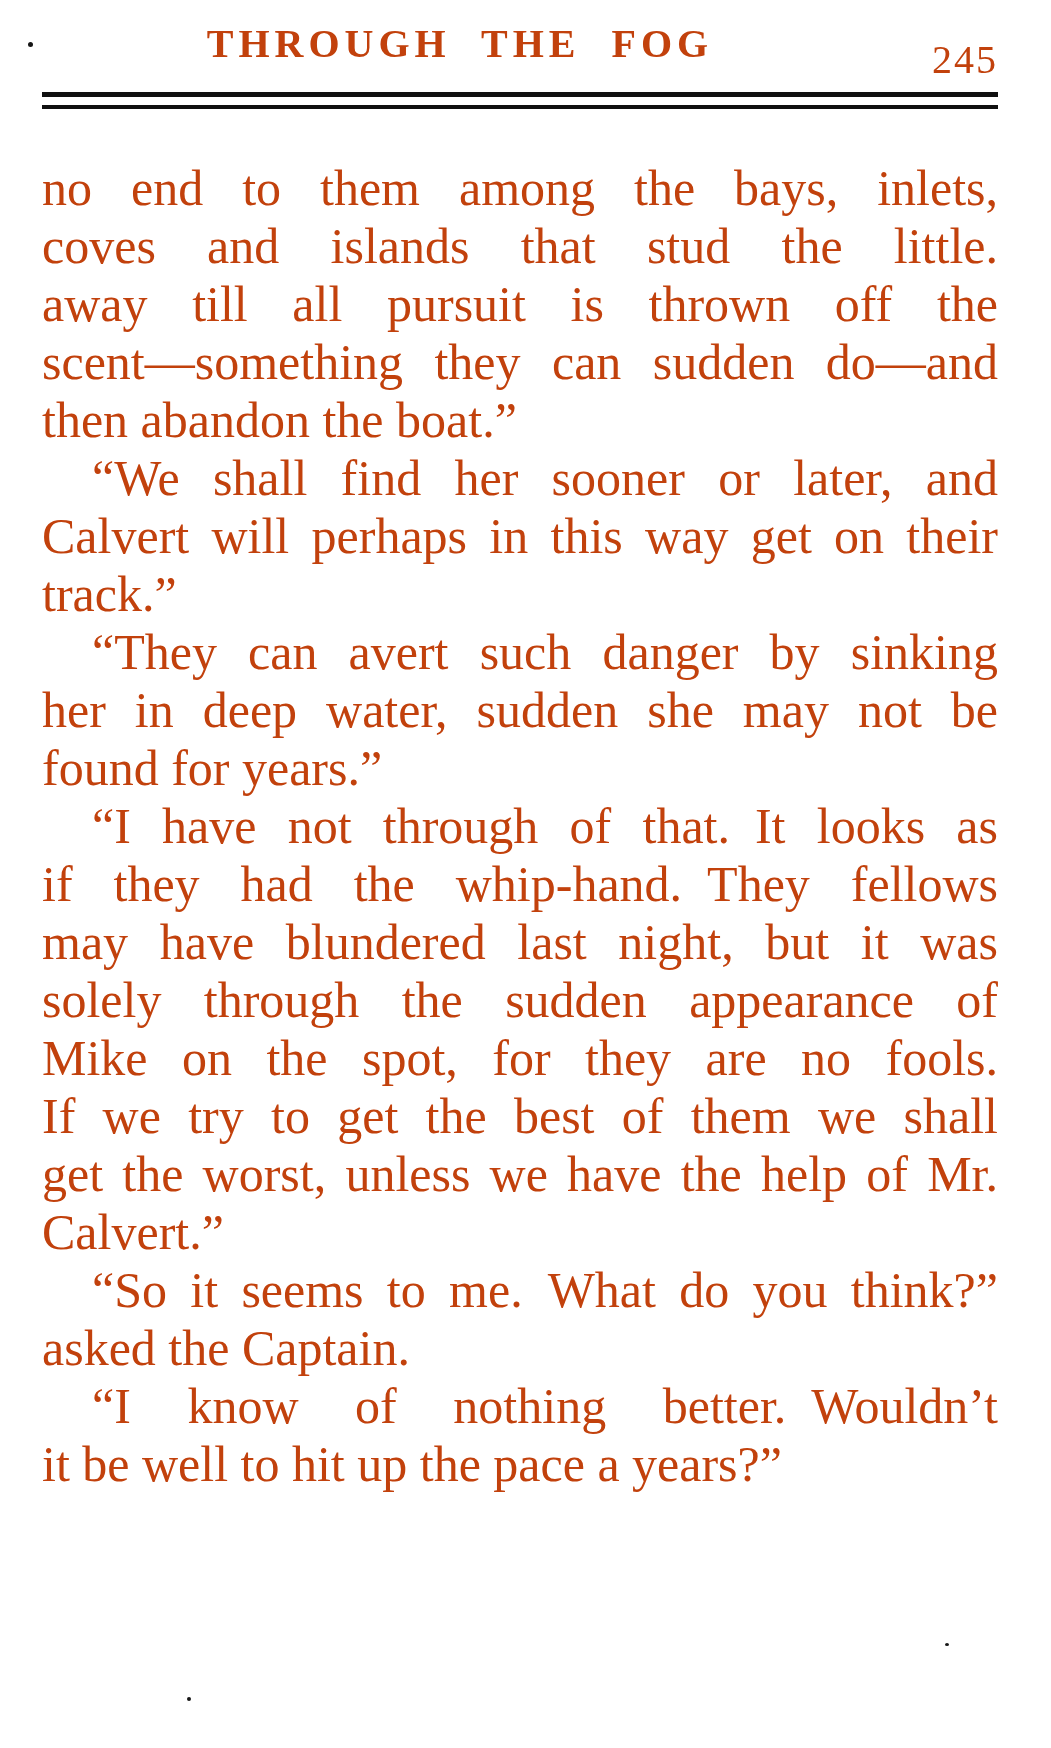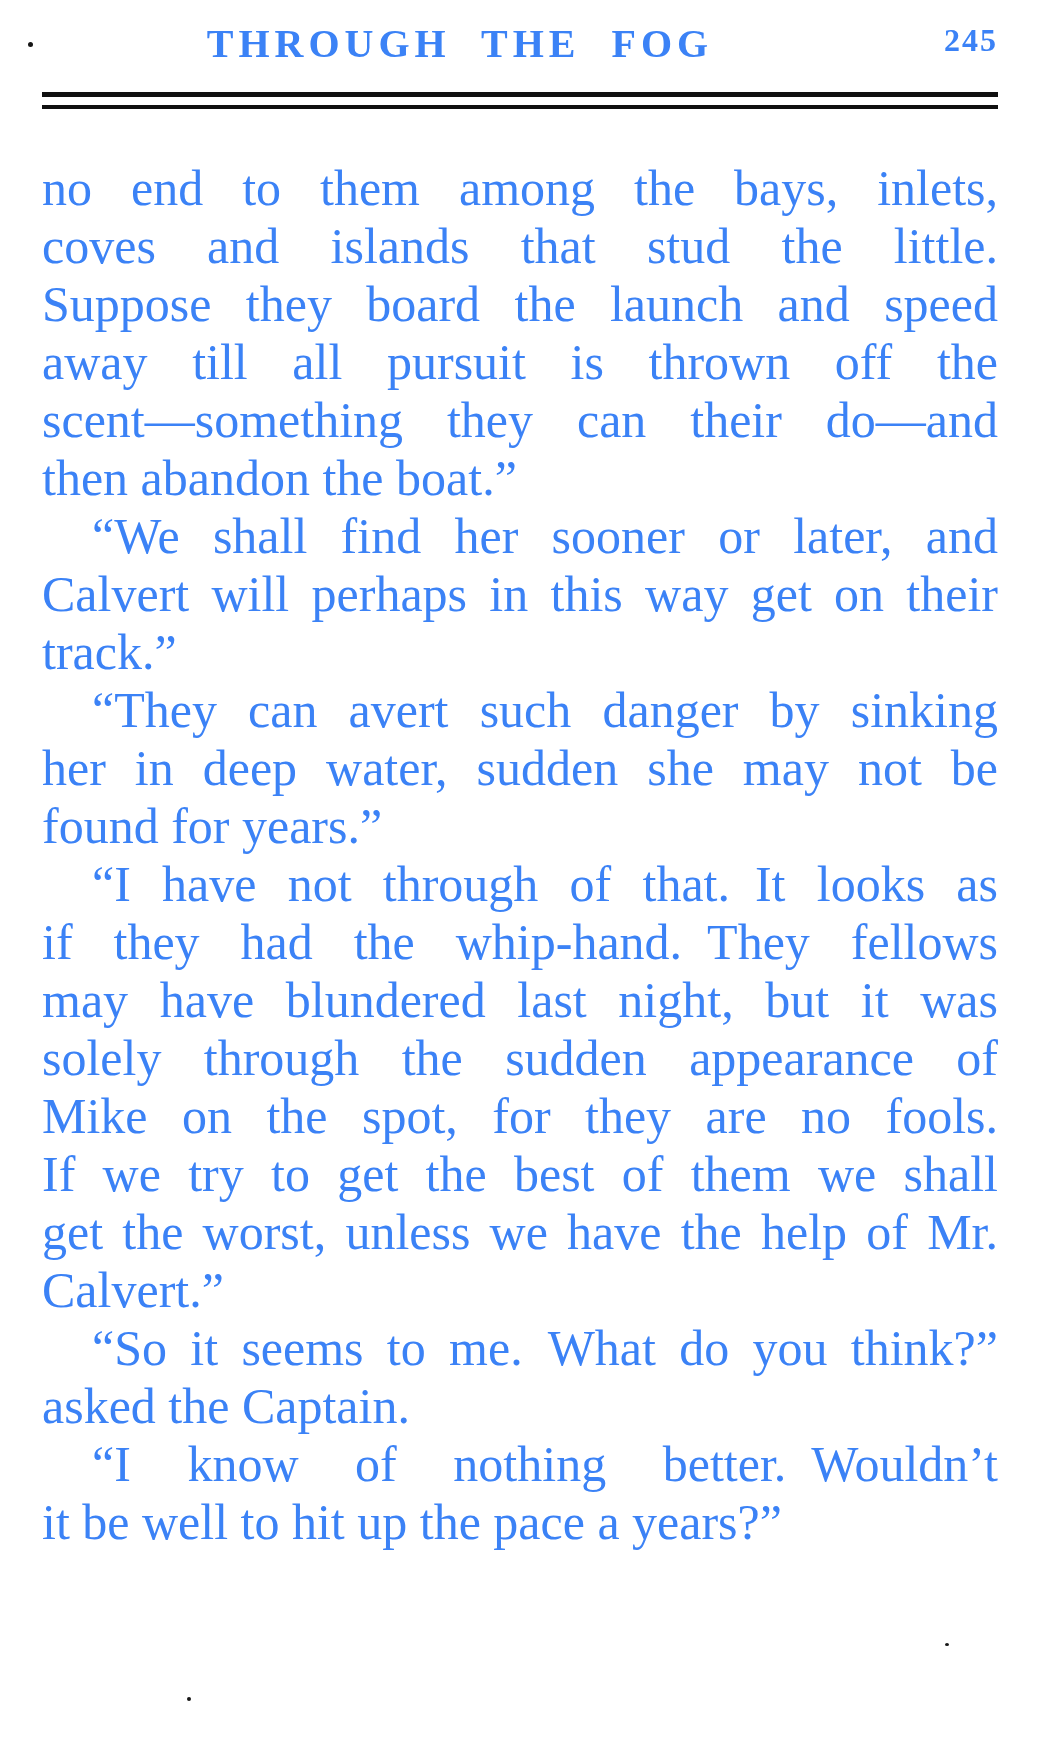--- a/index.html
+++ b/index.html
@@ -2,43 +2,43 @@
 <html><head>
 <meta charset="utf-8">
 <style>
   html,body { margin:0; padding:0; background:#e8e8e8; }
   .page {
     position:relative;
     width:1051px; height:1748px;
     background:#ffffff;
     overflow:hidden;
     font-family:"Liberation Serif","DejaVu Serif",serif;
-    color:#3b82f6;
+    color:#c2410c;
   }
   .content {
     position:absolute; left:42px; top:0; width:956px;
   }
   .hdr {
     position:relative;
     padding-top:20px;
     height:58px;
   }
   .running-title {
     text-align:center;
     padding-right:120px;
     font-size:40px;
     font-weight:700;
     letter-spacing:5px;
     word-spacing:16px;
     white-space:nowrap;
   }
   .page-number {
-    position:absolute; right:0; top:22px;
-    font-size:32px;
-    font-weight:700;
+    position:absolute; right:0; top:36px;
+    font-size:40px;
+    font-weight:400;
     letter-spacing:2px;
   }
   .rule {
     margin-top:14px;
     height:8px;
     border-top:5px solid #101010;
     border-bottom:4px solid #101010;
   }
   .bodytext { margin-top:50px; }
   .line {
@@ -80,23 +80,22 @@
       <div class="page-number">245</div>
     </div>
 
     <div class="rule"></div>
 
     <div class="bodytext">
 
       <div class="para">
         <div class="line just">no end to them among the bays, inlets,</div>
         <div class="line just">coves and islands that stud the little.</div>
-        <div class="line just">Suppose they board the launch and speed</div>
         <div class="line just">away till all pursuit is thrown off the</div>
-        <div class="line just">scent—something they can their do—and</div>
+        <div class="line just">scent—something they can sudden do—and</div>
         <div class="line last">then abandon the boat.”</div>
       </div>
 
       <div class="para">
         <div class="line just indent">“We shall find her sooner or later, and</div>
         <div class="line just">Calvert will perhaps in this way get on their</div>
         <div class="line last">track.”</div>
       </div>
 
       <div class="para">

